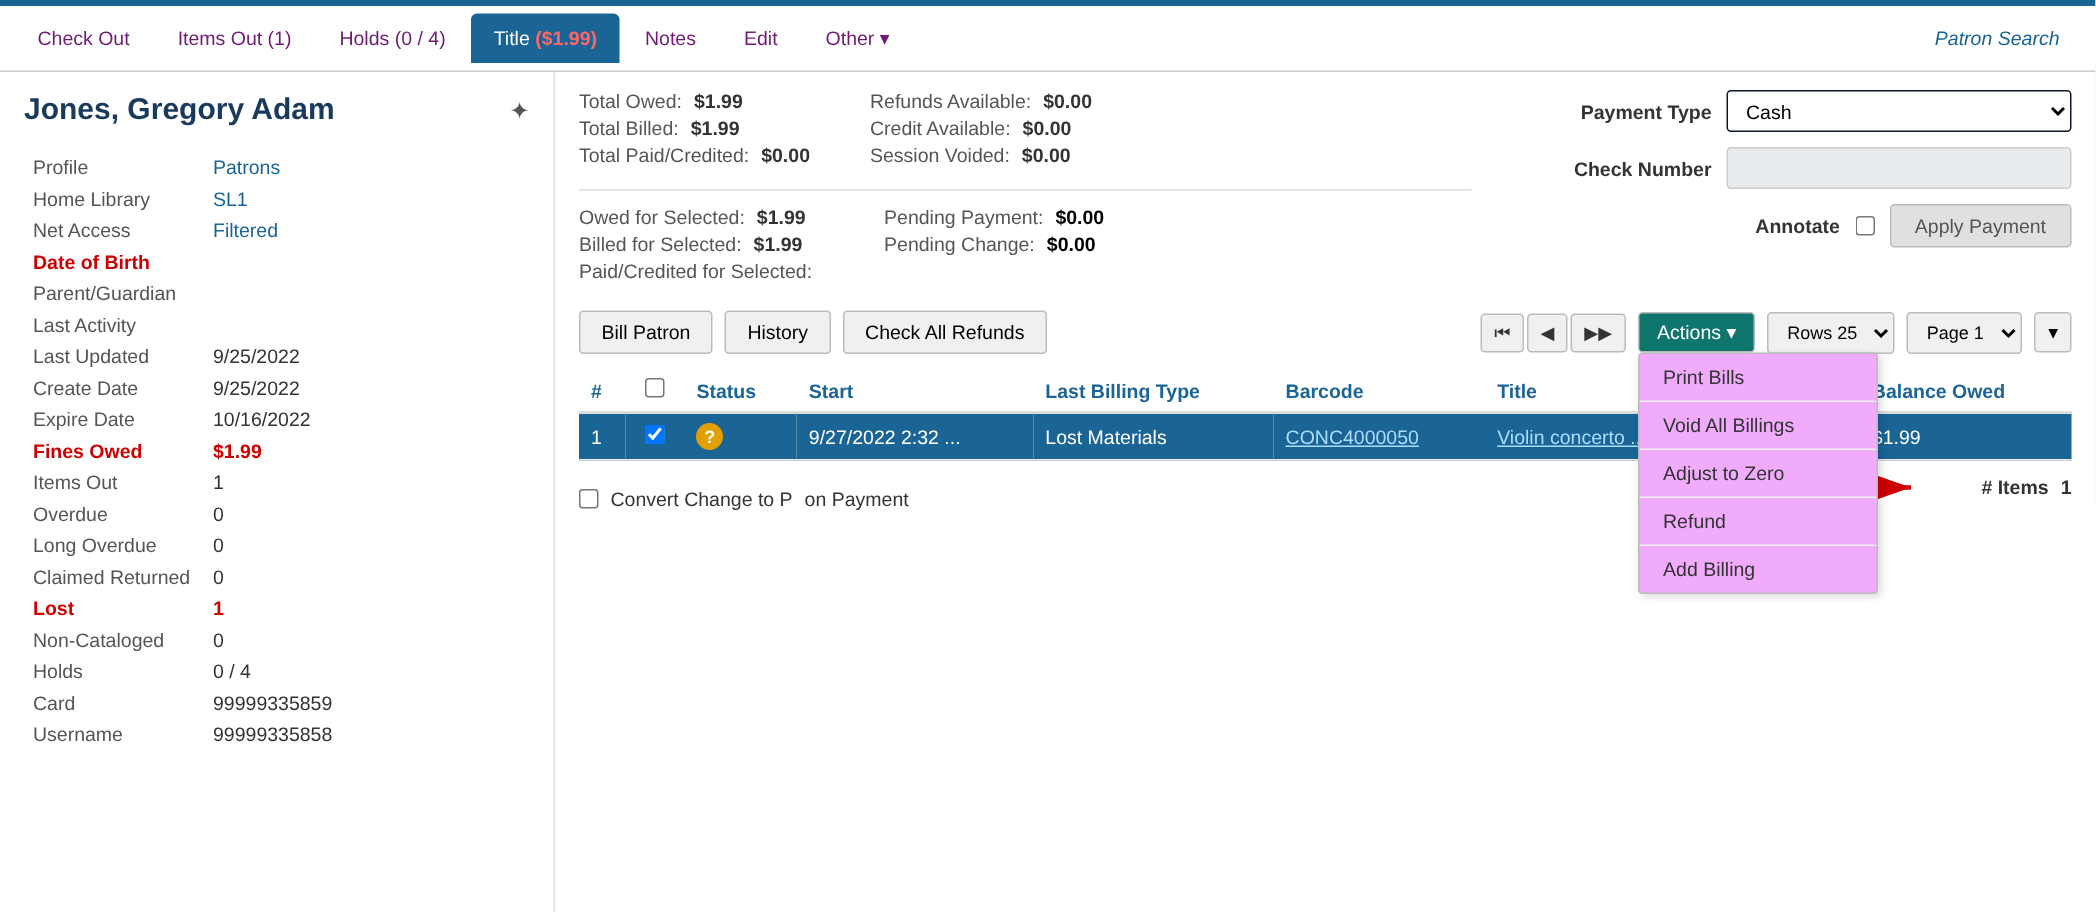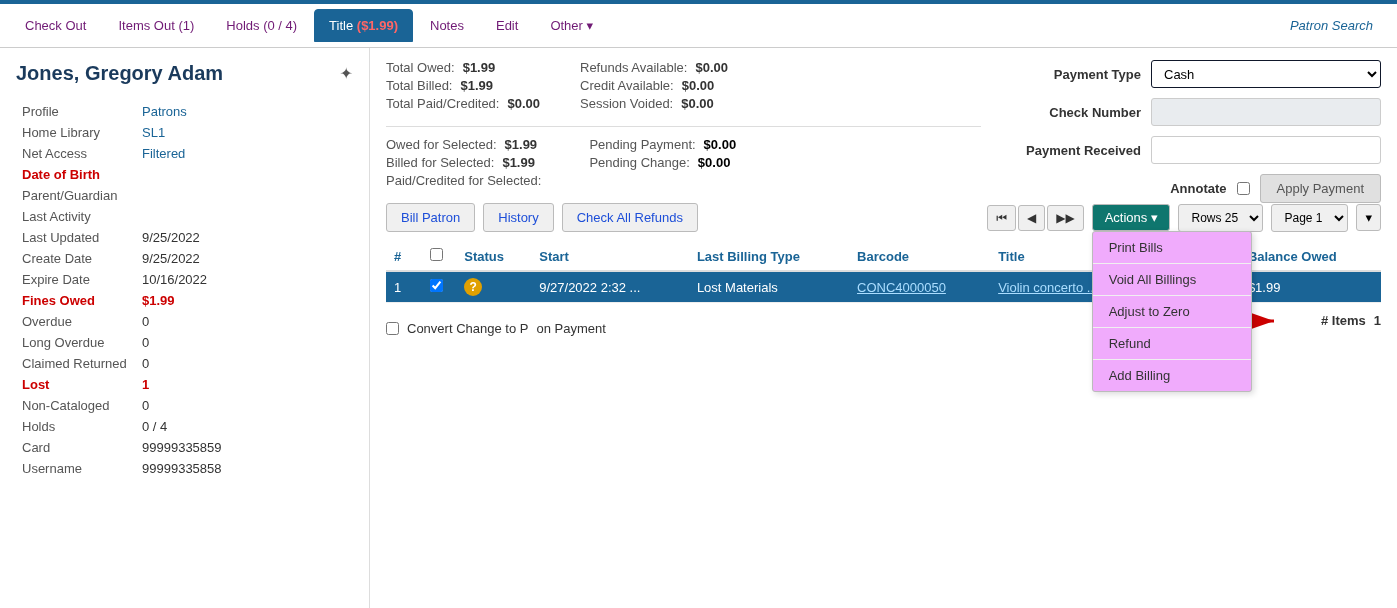--- a/index.html
+++ b/index.html
@@ -160,21 +160,21 @@
       gap: 8px;
       margin-bottom: 10px;
       flex-wrap: wrap;
     }
     .action-btn {
       padding: 6px 14px;
       border: 1px solid #bbb;
       border-radius: 3px;
       background: #f0f0f0;
       cursor: pointer;
-      color: #1d4ed8;
+      color: #000000;
     }
     .spacer { flex: 1; }
     .nav-controls { display: flex; align-items: center; gap: 2px; }
     .nav-btn {
       padding: 5px 8px;
       border: 1px solid #bbb;
       border-radius: 3px;
       background: #f0f0f0;
       cursor: pointer;
       color: #333;
@@ -343,20 +343,24 @@
       </tr>
       <tr>
         <td>Expire Date</td>
         <td class="black">10/16/2022</td>
       </tr>
       <tr>
         <td class="red">Fines Owed</td>
         <td class="red">$1.99</td>
       </tr>
       <tr>
+        <td>Items Out</td>
+        <td class="black">1</td>
+      </tr>
+      <tr>
         <td>Overdue</td>
         <td class="black">0</td>
       </tr>
       <tr>
         <td>Long Overdue</td>
         <td class="black">0</td>
       </tr>
       <tr>
         <td>Claimed Returned</td>
         <td class="black">0</td>
@@ -380,21 +384,21 @@
       <tr>
         <td>Username</td>
         <td class="black">99999335858</td>
       </tr>
     </tbody>
       </table>
   </div>
 
   <div class="content">
 
-    <div style="display:flex; gap:20px; margin-bottom: 0;">
+    <div style="display:flex; gap:20px; margin-bottom: 16px;">
 
       <div style="flex:1;">
         <div style="display:flex; gap:40px; margin-bottom: 12px;">
           <div>
             <div class="summary-row">
               <span class="summary-label">Total Owed:</span>
               <span class="summary-value">$1.99</span>
             </div>
             <div class="summary-row">
               <span class="summary-label">Total Billed:</span>
@@ -456,24 +460,20 @@
             <span class="form-label">Payment Type</span>
             <select class="form-select">
               <option>Cash</option>
               <option>Check</option>
               <option>Credit Card</option>
             </select>
           </div>
           <div class="form-row">
             <span class="form-label">Check Number</span>
             <input type="text" class="form-control disabled" disabled="" style="">
-          </div>
-          <div class="form-row">
-            <span class="form-label">Payment Received</span>
-            <input type="text" class="form-control" style="">
           </div>
           <div class="annotate-row">
             <span class="annotate-label">Annotate</span>
             <input type="checkbox" style="">
             <button class="apply-payment-btn">Apply Payment</button>
           </div>
         </div>
       </div>
     </div>
 

